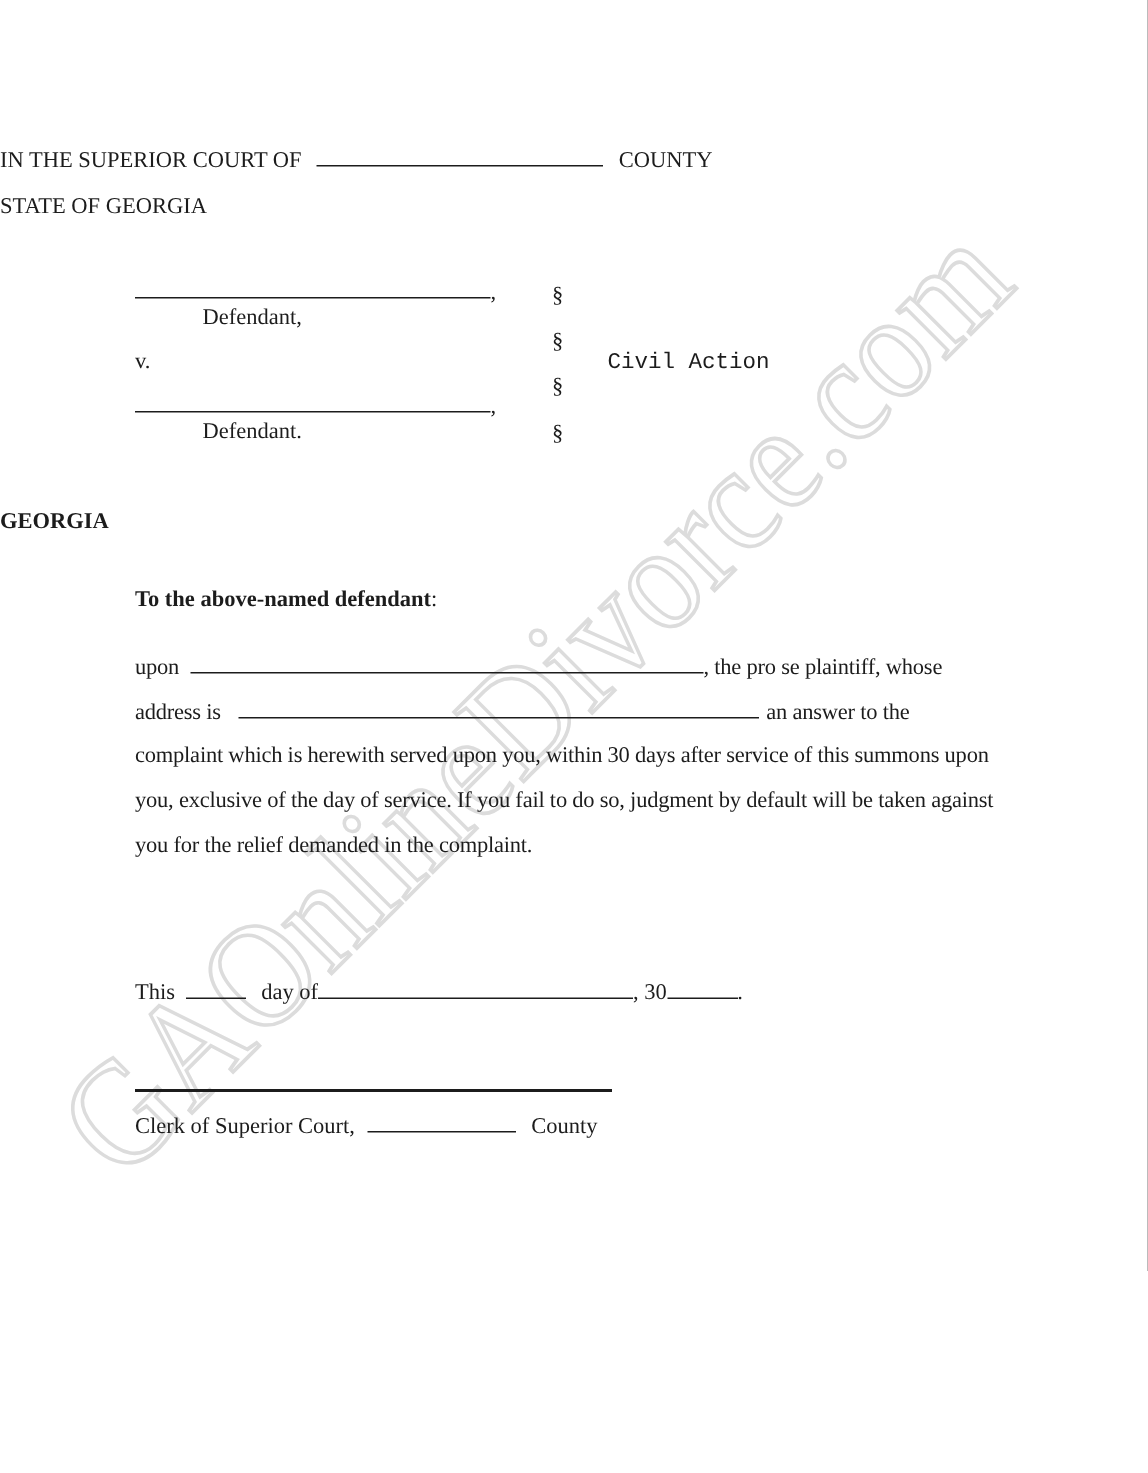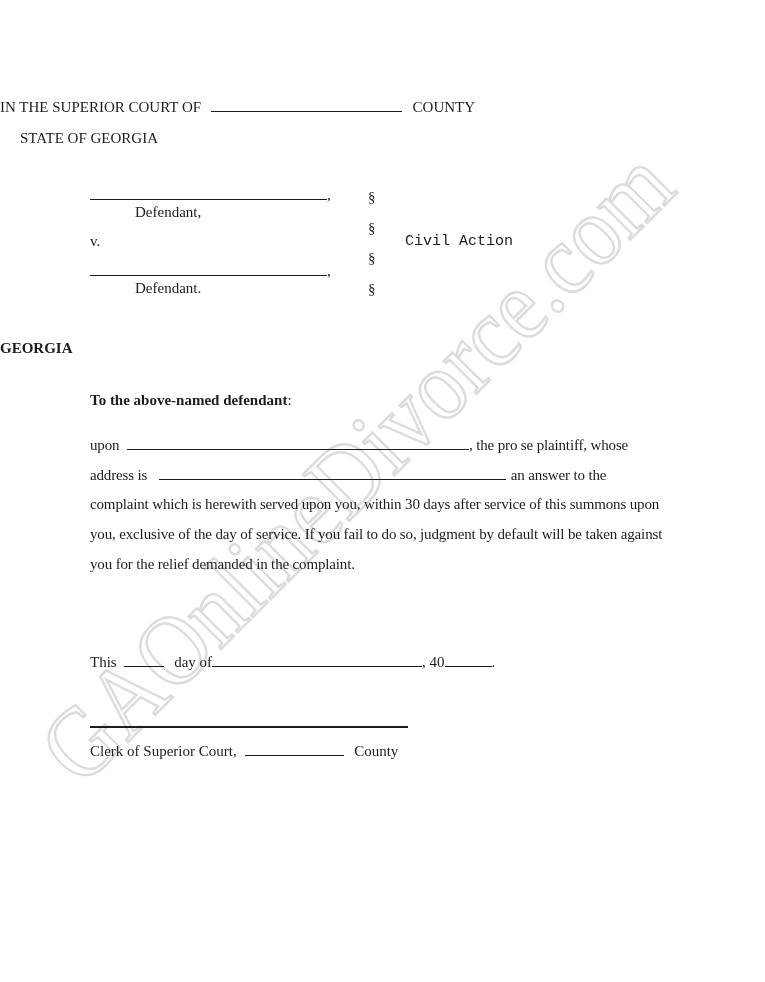--- a/index.html
+++ b/index.html
@@ -44,21 +44,21 @@
     <text x="380" y="490" transform="rotate(-45 380 490)" text-anchor="middle" font-family="Liberation Serif, serif" font-size="100" textLength="845" lengthAdjust="spacingAndGlyphs" fill="none" stroke-width="2.5" stroke="#dcdcdc">GAOnlineDivorce.com</text>
   </svg>
 
   <div class="content">
 
     <div class="abs center" style="top:97px;">
       <span>IN THE SUPERIOR COURT OF</span>
       <span class="blank" style="width:191px; margin-left:6px; margin-right:7px;"></span>
       <span>COUNTY</span>
     </div>
-    <div class="abs center" style="top:128px;padding-left:20px;">STATE OF GEORGIA</div>
+    <div class="abs center" style="top:128px;">STATE OF GEORGIA</div>
 
     <div class="abs" style="left:90px; top:185px;">
       <span class="blank" style="width:237px;"></span><span>,</span>
     </div>
     <div class="abs" style="left:135px; top:202px;">Defendant,</div>
 
     <div class="abs" style="left:90px; top:231px;">v.</div>
 
     <div class="abs" style="left:90px; top:261px;">
       <span class="blank" style="width:237px;"></span><span>,</span>
@@ -88,21 +88,21 @@
         <span class="blank" style="width:347px; margin-left:8px; margin-right:5px;"></span><span>an answer to the</span>
       </div>
       <div class="pline">complaint which is herewith served upon you, within 30 days after service of this summons upon</div>
       <div class="pline">you, exclusive of the day of service. If you fail to do so, judgment by default will be taken against</div>
       <div class="pline">you for the relief demanded in the complaint.</div>
     </div>
 
     <div class="abs" style="left:90px; top:652px;">
       <span>This</span>
       <span class="blank" style="width:40px; margin-left:4px; margin-right:6px;"></span>
-      <span>day of</span><span class="blank" style="width:210px;"></span><span>, 40</span><span class="blank" style="width:47px;"></span><span>.</span>
+      <span>day of</span><span class="blank" style="width:210px;"></span><span>, 30</span><span class="blank" style="width:47px;"></span><span>.</span>
     </div>
 
     <div class="sig-rule"></div>
     <div class="abs" style="left:90px; top:741px;">
       <span>Clerk of Superior Court,</span>
       <span class="blank" style="width:99px; margin-left:5px; margin-right:6px;"></span>
       <span>County</span>
     </div>
 
   </div>

